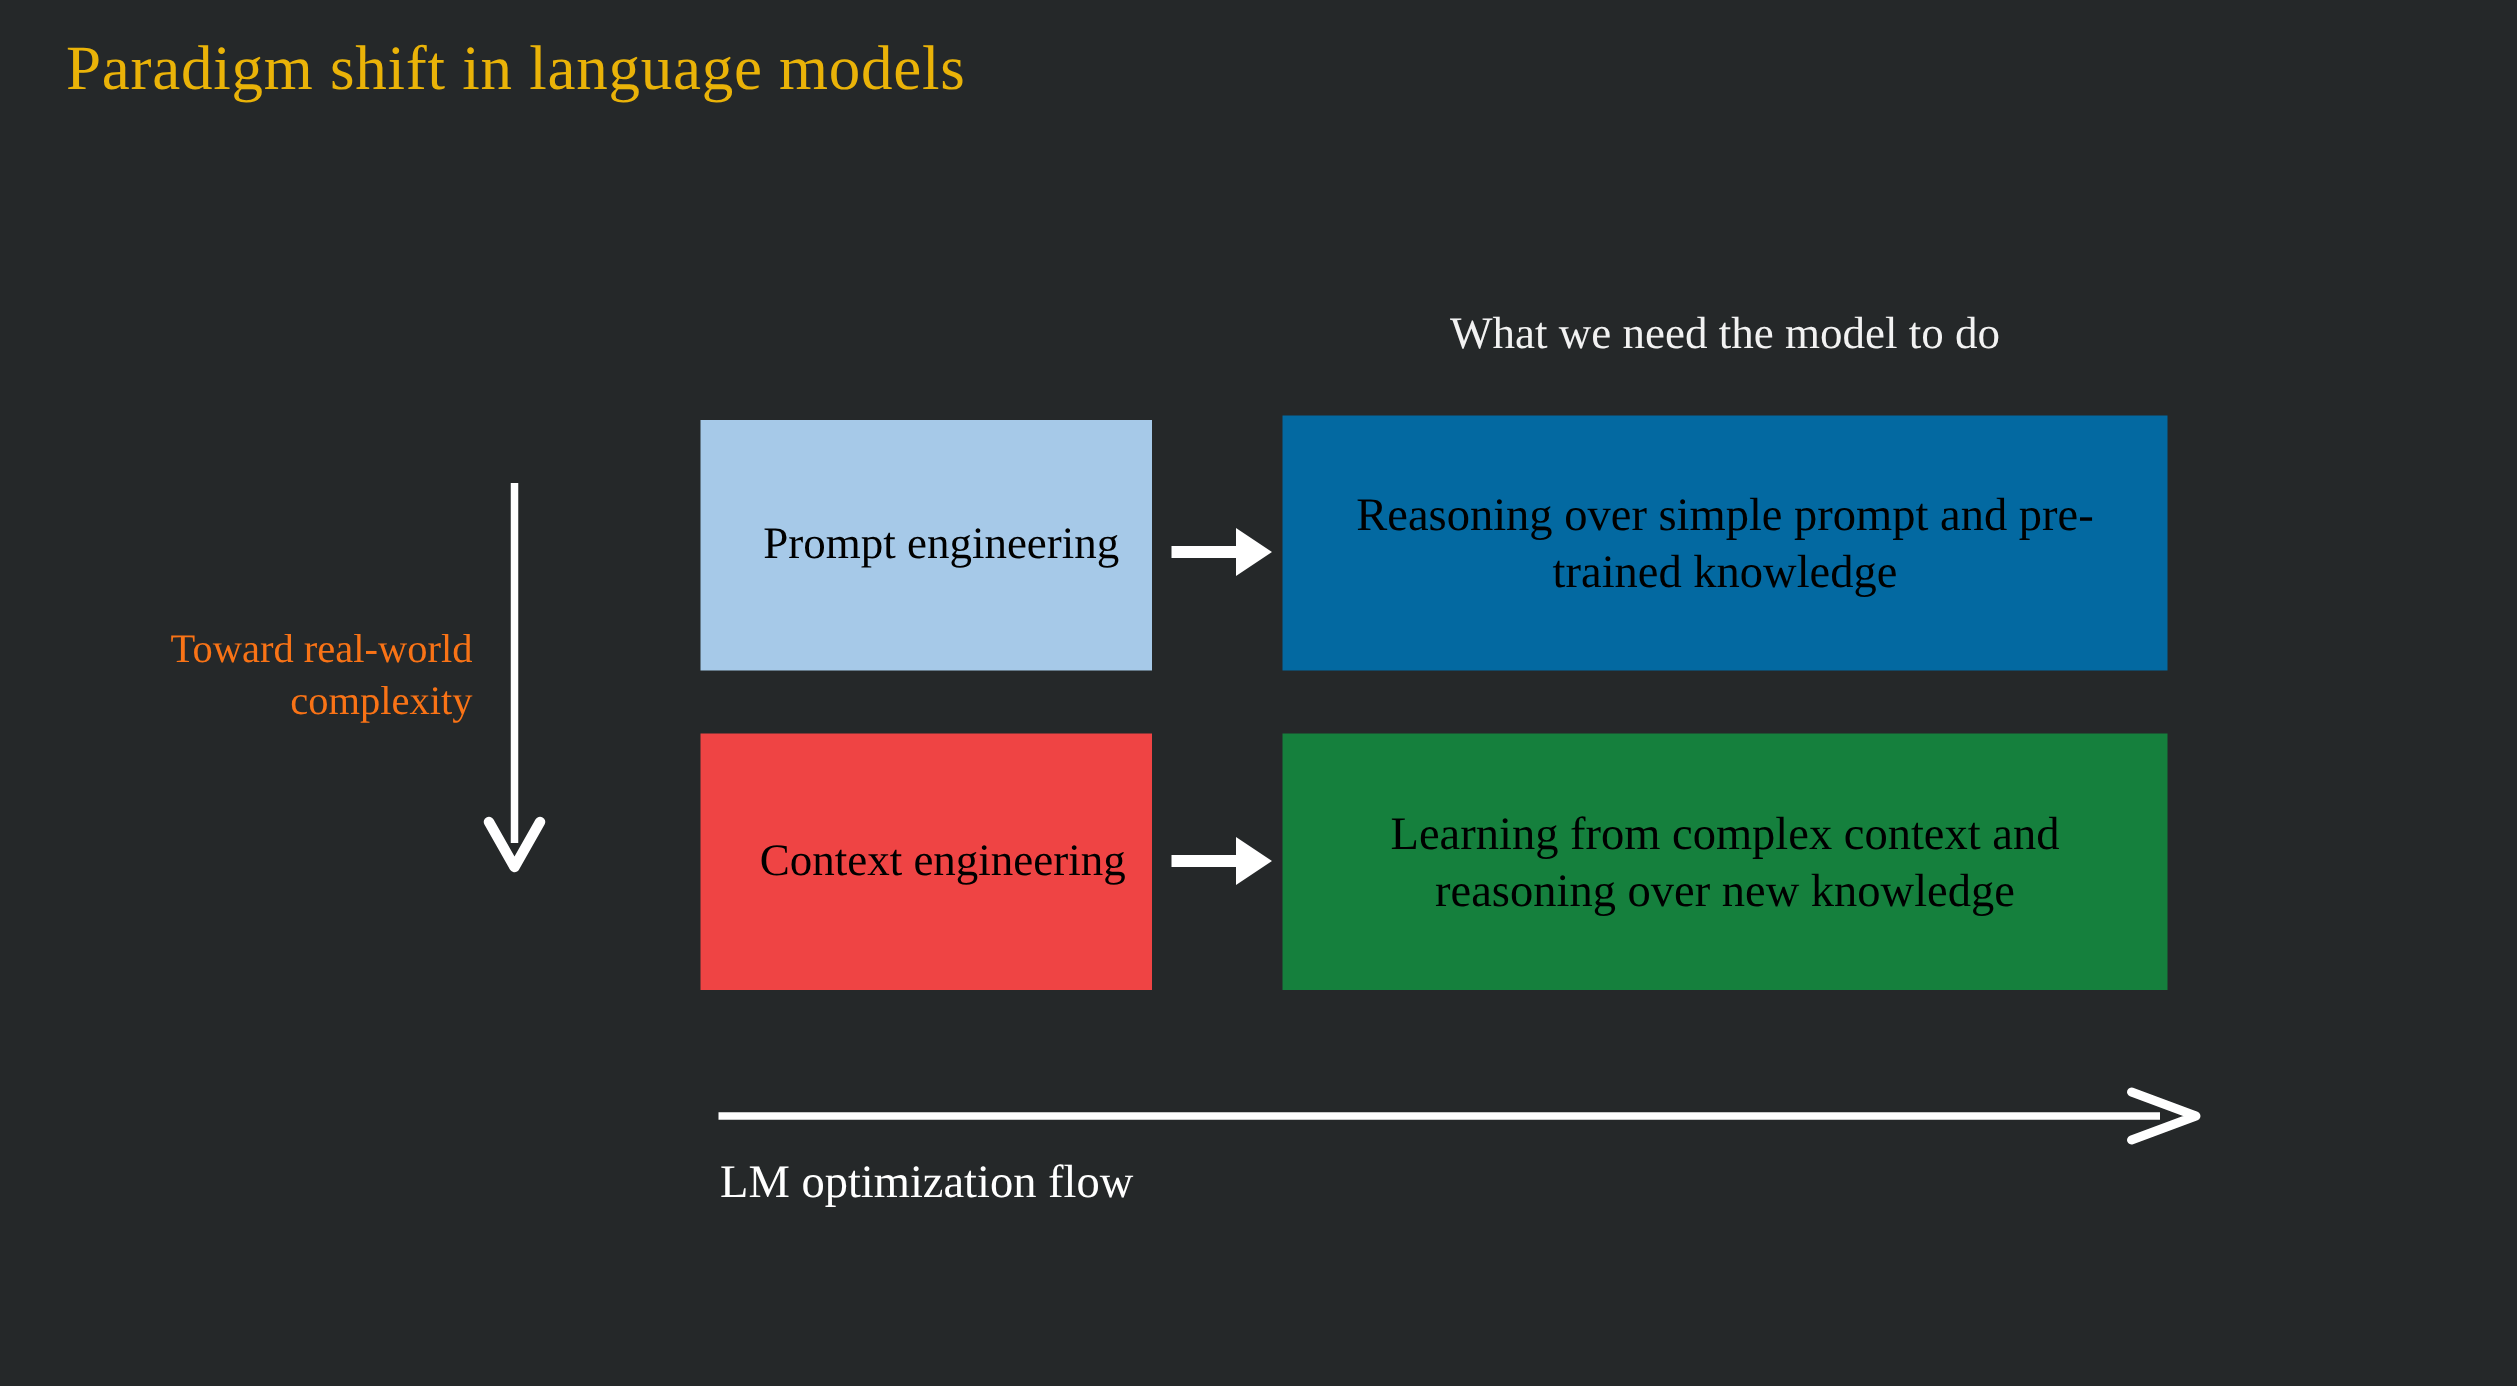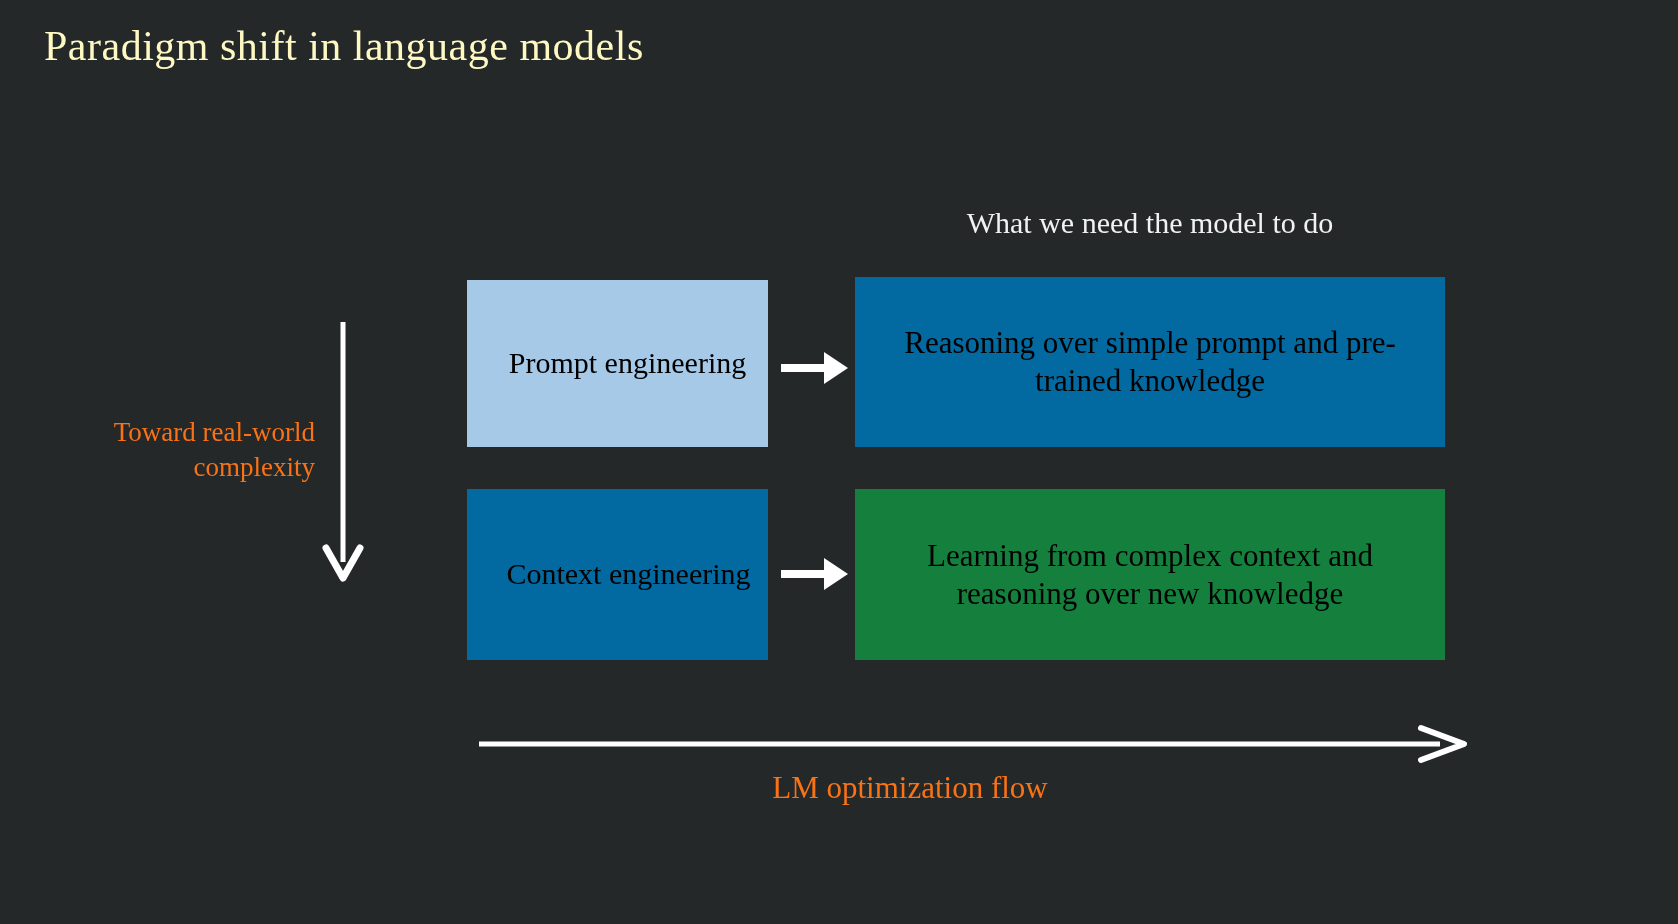--- a/index.html
+++ b/index.html
@@ -18,21 +18,21 @@
     position: absolute;
     inset: 0;
   }
 
   
   #page-title {
     position: absolute;
     left: 44px;
     top: 22px;
     font-size: 42px;
-    color: #fef9c3;
+    color: #eab308;
     letter-spacing: 0.5px;
     white-space: nowrap;
   }
 
   
   .col-header {
     position: absolute;
     font-size: 30px;
     color: #f2f2f2;
     text-align: center;
@@ -120,41 +120,40 @@
     height: 924px;
     pointer-events: none;
   }
 
   
   #flow-caption {
     position: absolute;
     left: 480px;
     top: 770px;
     width: 860px;
-    text-align: center;
     font-size: 31px;
-    color: #f97316;
+    color: #ffffff;
     white-space: nowrap;
   }
 </style>
 </head>
 <body style="background: rgb(37, 40, 41);">
 
 <div class="stage">
 
   <div id="page-title">Paradigm shift in language models</div>
 
 
   <div class="col-header" id="col-header-1">What we need the model to do</div>
 
   <div class="box small" id="box-prompt-engineering" style="background: rgb(166, 201, 232);">Prompt engineering</div>
 
   <div class="box wide" id="box-reasoning-simple" style="background: #0369a1;">Reasoning over simple prompt and pre-trained knowledge</div>
 
-  <div class="box small" id="box-context-engineering" style="background: #0369a1; padding-left: 32px;">Context engineering</div>
+  <div class="box small" id="box-context-engineering" style="background: #ef4444; padding-left: 32px;">Context engineering</div>
 
   <div class="box wide" id="box-learning-complex" style="background: #15803d;">Learning from complex context and reasoning over new knowledge</div>
 
   <div id="complexity-label">Toward real-world complexity</div>
 
   <div id="flow-caption">LM optimization flow</div>
 
   <svg id="arrow-layer" viewBox="0 0 1678 924">
 
     <g>

